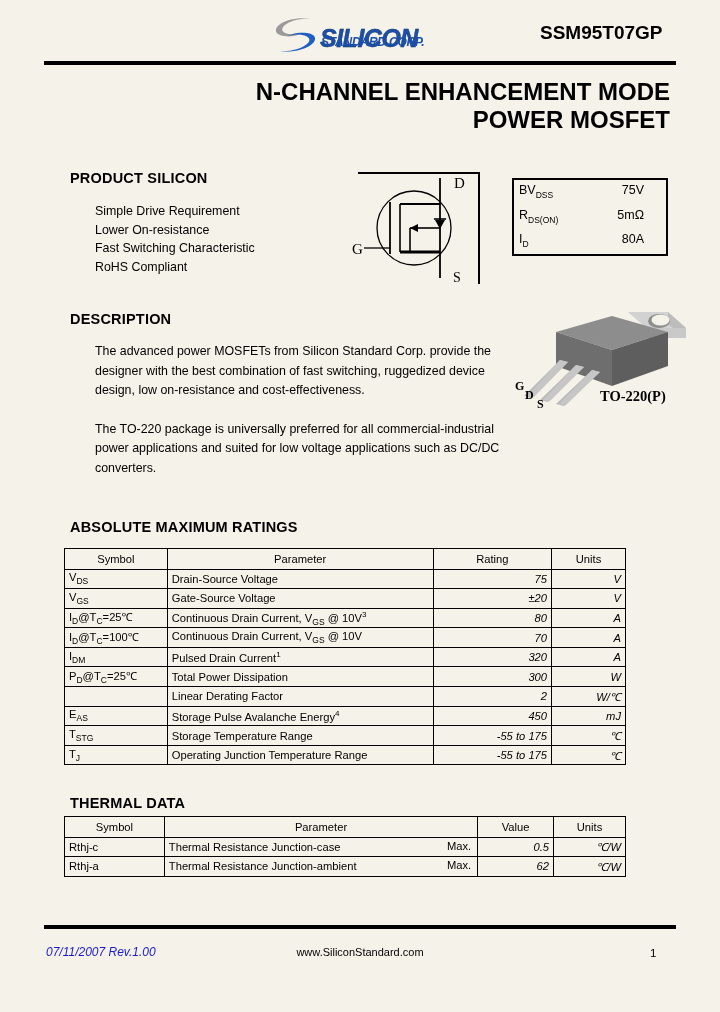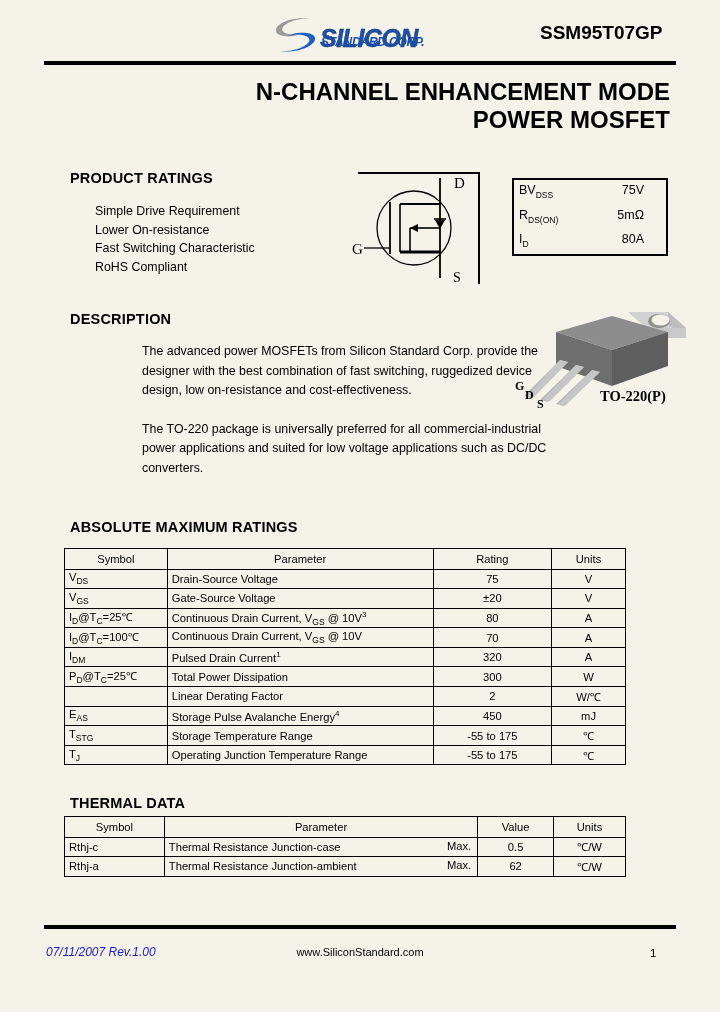--- a/index.html
+++ b/index.html
@@ -78,21 +78,21 @@
     font-size:12.5px;
   }
   .spec-sym{position:absolute;left:5px;top:3px;}
   .spec-val{position:absolute;right:22px;top:3px;}
   sub{font-size:8.5px;}
   sup{font-size:8px;}
 
   
   .desc{
     position:absolute;left:95px;top:342px;width:420px;
-    font-size:12.4px;line-height:19.6px;margin-left:47px;
+    font-size:12.4px;line-height:19.6px;
   }
   .desc p{margin:0 0 19px 0;}
 
   
   .pkg{position:absolute;left:516px;top:306px;width:190px;height:100px;}
   .pkg-label{
     position:absolute;left:600px;top:388px;
     font-family:"Liberation Serif",serif;
     font-size:14.5px;font-weight:bold;
   }
@@ -108,21 +108,21 @@
     padding:0 4px;height:18.6px;
     font-weight:normal;
     vertical-align:middle;
     white-space:nowrap;
   }
   .dtable th{text-align:center;height:19.5px;margin-top:43px;}
   .c-sym{width:98px;}
   .c-par{width:268px;}
   .c-rat{width:120px;text-align:center;}
   .c-uni{width:72px;text-align:center;}
-  .ctr{text-align:center;}
+  .ctr{text-align:right;font-style:italic;}
   .thick-top td{border-top:1.8px solid #000;}
   .maxcell{position:relative;}
   .maxcell .mx{position:absolute;right:6px;top:2px;}
 
   
   .rule-bot{position:absolute;left:44px;top:925px;width:632px;height:3.5px;background:#000;}
   .foot-left{position:absolute;left:46px;top:945px;font-size:12px;color:#1a1acd;font-style:italic;}
   .foot-center{position:absolute;left:0;top:946px;width:720px;text-align:center;font-size:11px;}
   .foot-right{position:absolute;left:650px;top:946px;font-size:11.6px;}
 </style>
@@ -146,21 +146,21 @@
     </div>
     <div class="part-no">SSM95T07GP</div>
     <div class="rule-top"></div>
   </div>
 
   <div class="title-block">
     <div>N-CHANNEL ENHANCEMENT MODE</div>
     <div>POWER MOSFET</div>
   </div>
 
-  <div class="sect-h" style="left:70px;top:170px;">PRODUCT RATINGS</div>
+  <div class="sect-h" style="left:70px;top:170px;">PRODUCT SILICON</div>
 
   <div class="ps-list">
     <div>Simple Drive Requirement</div>
     <div>Lower On-resistance</div>
     <div>Fast Switching Characteristic</div>
     <div>RoHS Compliant</div>
   </div>
 
   <div class="sym-frame"></div>
   <div class="sym-svg">

